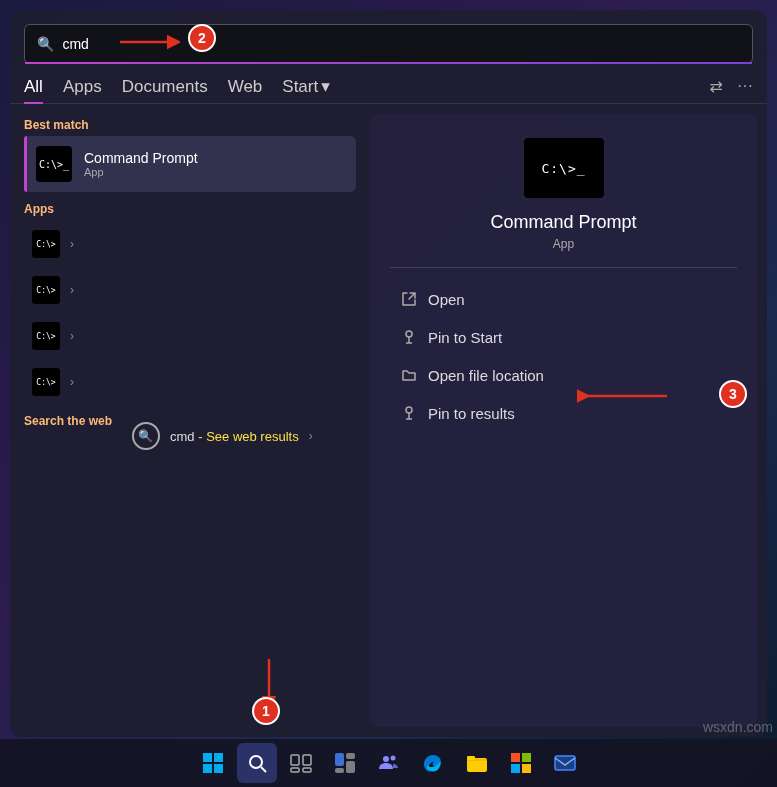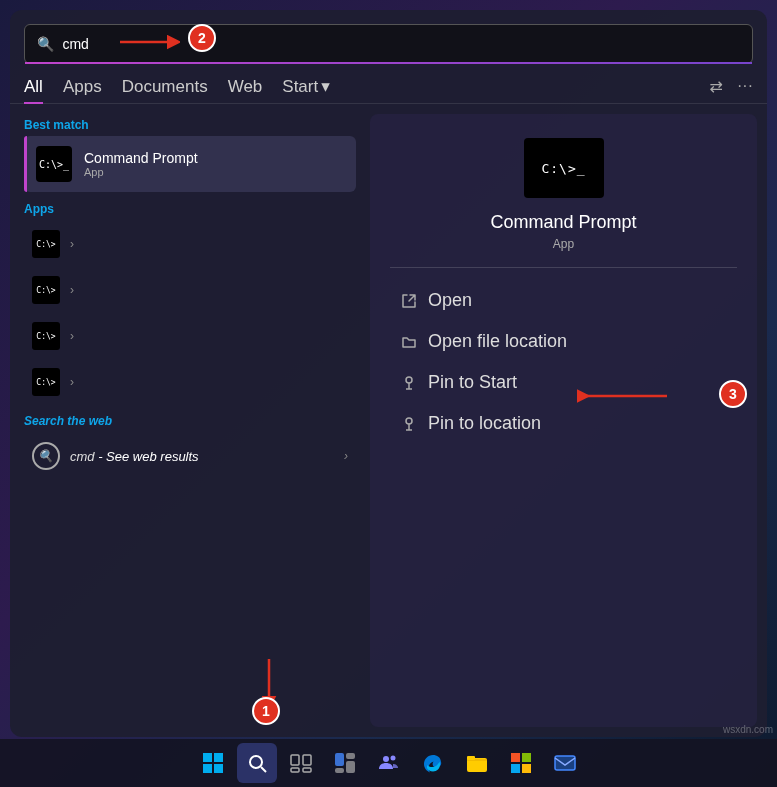--- a/index.html
+++ b/index.html
@@ -138,21 +138,21 @@
     .left-panel {
       width: 360px;
       padding: 14px;
       display: flex;
       flex-direction: column;
       gap: 10px;
       overflow-y: auto;
     }
 
     .section-label {
-      color: #0ea5e9;
+      color: #fdba74;
       font-size: 12px;
       font-weight: 600;
       margin-bottom: 4px;
     }
 
     
     .best-match-item {
       background: rgba(80, 80, 120, 0.4);
       border-radius: 6px;
       padding: 10px 12px;
@@ -198,42 +198,42 @@
       display: flex;
       align-items: center;
       justify-content: center;
       flex-shrink: 0;
     }
     .app-name { color: #ddd; font-size: 13px; flex: 1; }
     .app-name span { color: #fff; font-weight: 600; }
     .chevron { color: #888; font-size: 12px; }
 
     
-    .web-section { display: flex; flex-direction: column; gap: 2px; font-style: italic; }
+    .web-section { display: flex; flex-direction: row; gap: 12px; }
     .web-item {
       display: flex;
       align-items: center;
       padding: 8px 8px;
       border-radius: 4px;
       cursor: pointer;
       gap: 10px;
     }
     .search-circle {
       width: 28px;
       height: 28px;
       border: 2px solid #aaa;
       border-radius: 50%;
       display: flex;
       align-items: center;
       justify-content: center;
       font-size: 12px;
       color: #aaa;
     }
     .web-text { color: #ddd; font-size: 13px; flex: 1; }
-    .web-text span { color: #ffffff; margin-top: 27px; }
+    .web-text span { color: #fde047; margin-top: 27px; }
 
     
     .right-panel {
       flex: 1;
       background: rgba(40, 35, 70, 0.6);
       margin: 10px 10px 10px 0;
       border-radius: 8px;
       display: flex;
       flex-direction: column;
       align-items: center;
@@ -268,21 +268,21 @@
     }
     .action-list { width: 100%; display: flex; flex-direction: column; gap: 4px; }
     .action-item {
       display: flex;
       align-items: center;
       gap: 10px;
       padding: 8px 10px;
       border-radius: 4px;
       cursor: pointer;
       color: #ddd;
-      font-size: 18px;
+      font-size: 15px;
     }
     .action-icon {
       width: 18px;
       height: 18px;
       color: #aaa;
       display: flex;
       align-items: center;
       justify-content: center;
       font-size: 14px;
     }
@@ -340,21 +340,21 @@
       width: 3px;
       background: #c044cc;
       border-radius: 3px 0 0 3px;
     }
 
     .wsxdn-watermark {
       position: absolute;
       bottom: 52px;
       right: 4px;
       color: rgba(255,255,255,0.3);
-      font-size: 10px;
+      font-size: 14px;
     }
   </style>
 </head>
 <body>
 
 <div class="badge badge-1">1</div>
 
 <div class="arrow-1">
   <svg width="20" height="50" viewBox="0 0 20 50">
     <defs>
@@ -570,46 +570,46 @@
               <path d="M6 2H2v12h12V9M9 2h5v5M14 2L8 8" stroke-linecap="round" stroke-linejoin="round"></path>
             </svg>
           </span>
           <span>Open</span>
         </div>
 
 
         <div class="action-item">
           <span class="action-icon">
             <svg width="16" height="16" viewBox="0 0 16 16" fill="none" stroke="#aaa" stroke-width="1.5">
+              <circle cx="8" cy="5" r="3"></circle>
+              <line x1="8" y1="8" x2="8" y2="14"></line>
+              <line x1="5" y1="14" x2="11" y2="14"></line>
+            </svg>
+          </span>
+          <span>Pin to Start</span>
+        </div>
+
+        <div class="action-item">
+          <span class="action-icon">
+            <svg width="16" height="16" viewBox="0 0 16 16" fill="none" stroke="#aaa" stroke-width="1.5">
               <path d="M2 4h4l2 2h6v7H2V4z" stroke-linecap="round" stroke-linejoin="round"></path>
             </svg>
           </span>
           <span>Open file location</span>
         </div>
 
         <div class="action-item">
           <span class="action-icon">
             <svg width="16" height="16" viewBox="0 0 16 16" fill="none" stroke="#aaa" stroke-width="1.5">
               <circle cx="8" cy="5" r="3"></circle>
               <line x1="8" y1="8" x2="8" y2="14"></line>
               <line x1="5" y1="14" x2="11" y2="14"></line>
             </svg>
           </span>
-          <span>Pin to Start</span>
-        </div>
-
-        <div class="action-item">
-          <span class="action-icon">
-            <svg width="16" height="16" viewBox="0 0 16 16" fill="none" stroke="#aaa" stroke-width="1.5">
-              <circle cx="8" cy="5" r="3"></circle>
-              <line x1="8" y1="8" x2="8" y2="14"></line>
-              <line x1="5" y1="14" x2="11" y2="14"></line>
-            </svg>
-          </span>
-          <span>Pin to location</span>
+          <span>Pin to results</span>
         </div>
 
       </div>
     </div>
 
   </div>
 </div>
 
 <div class="wsxdn-watermark">wsxdn.com</div>
 

